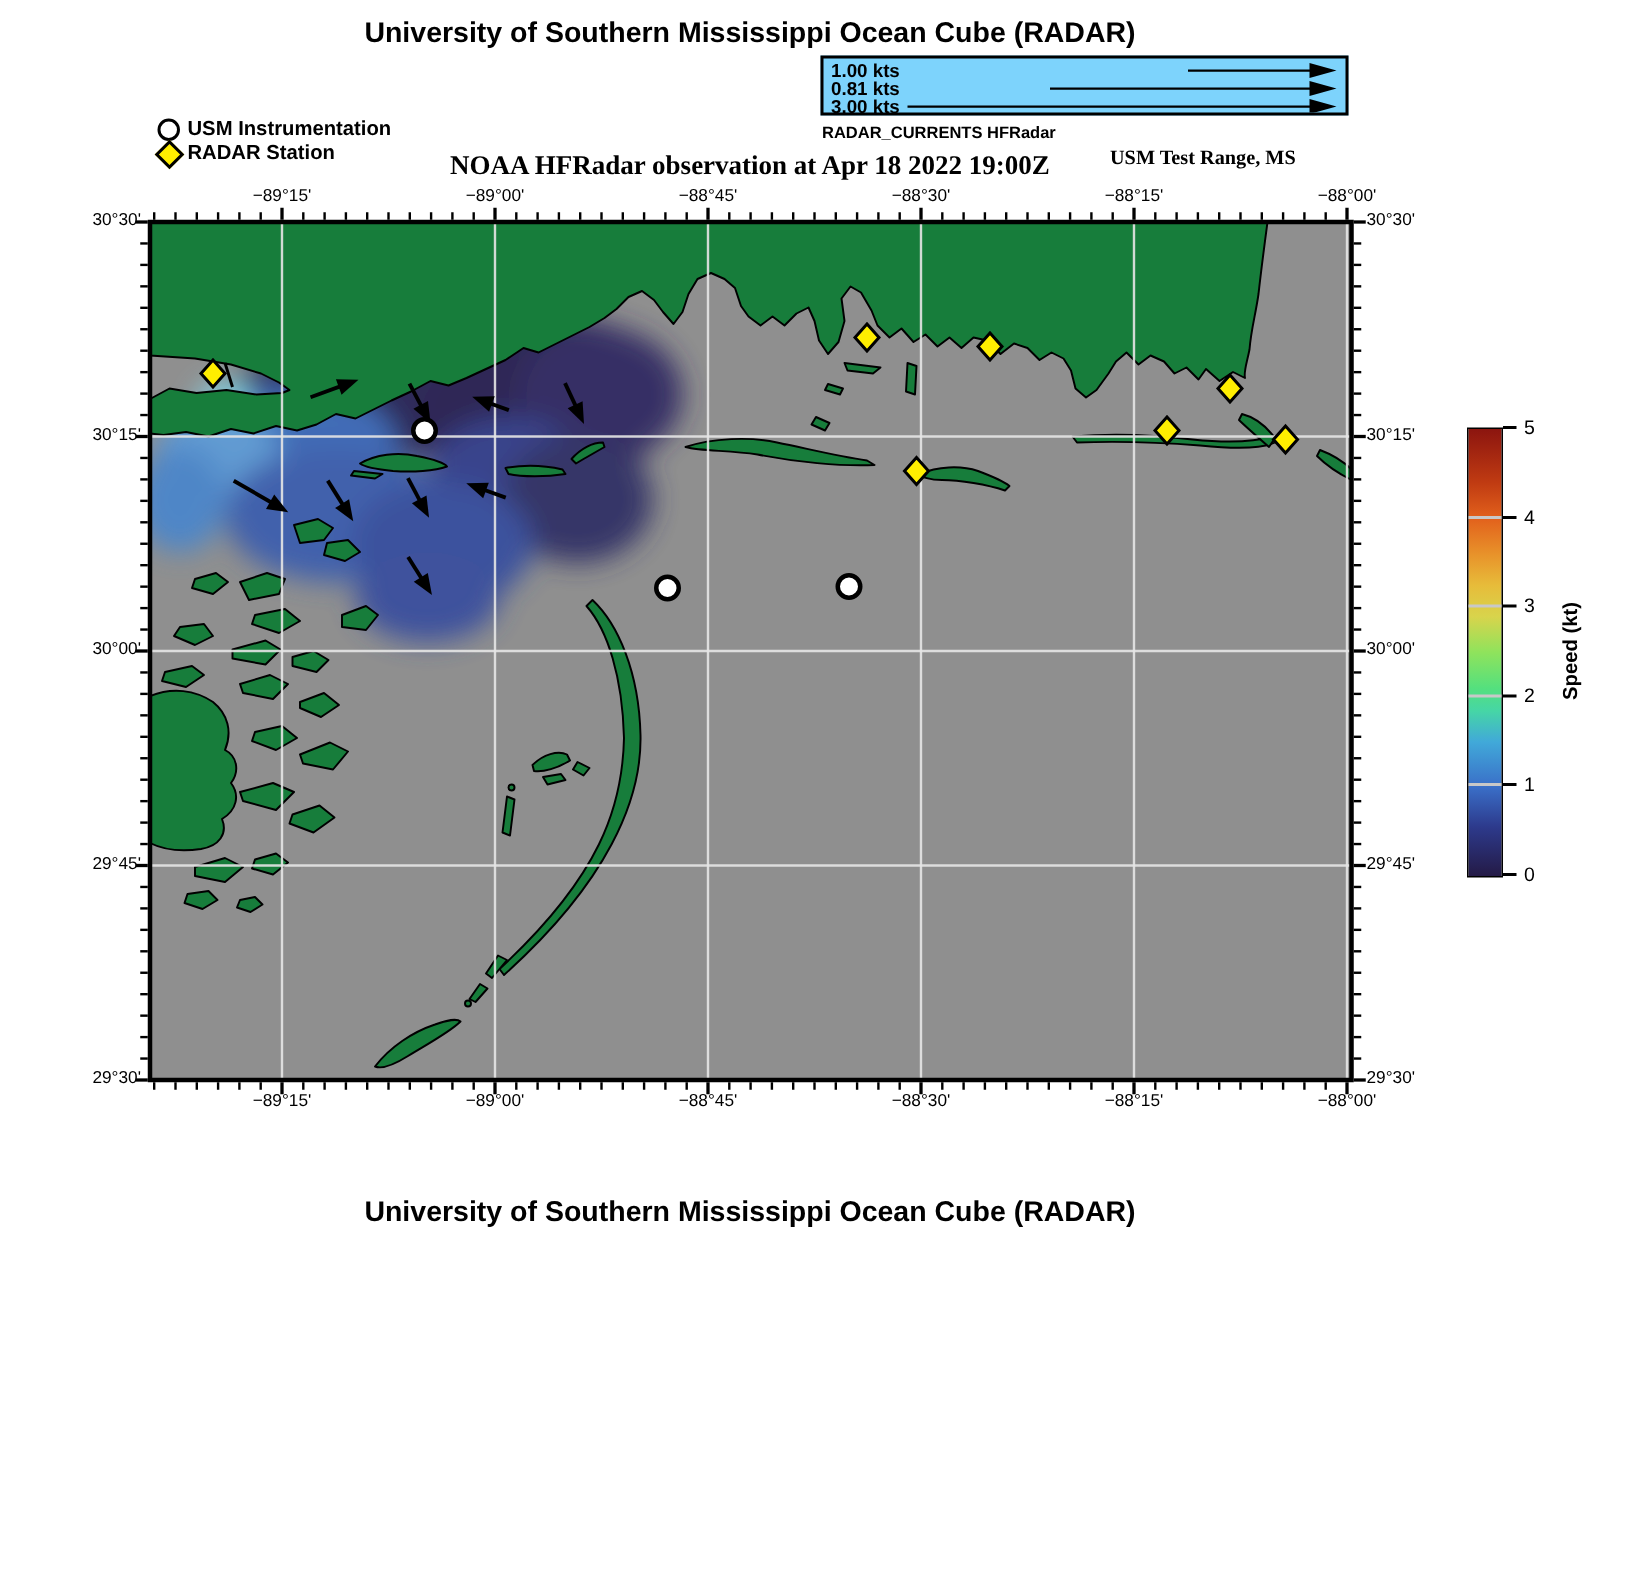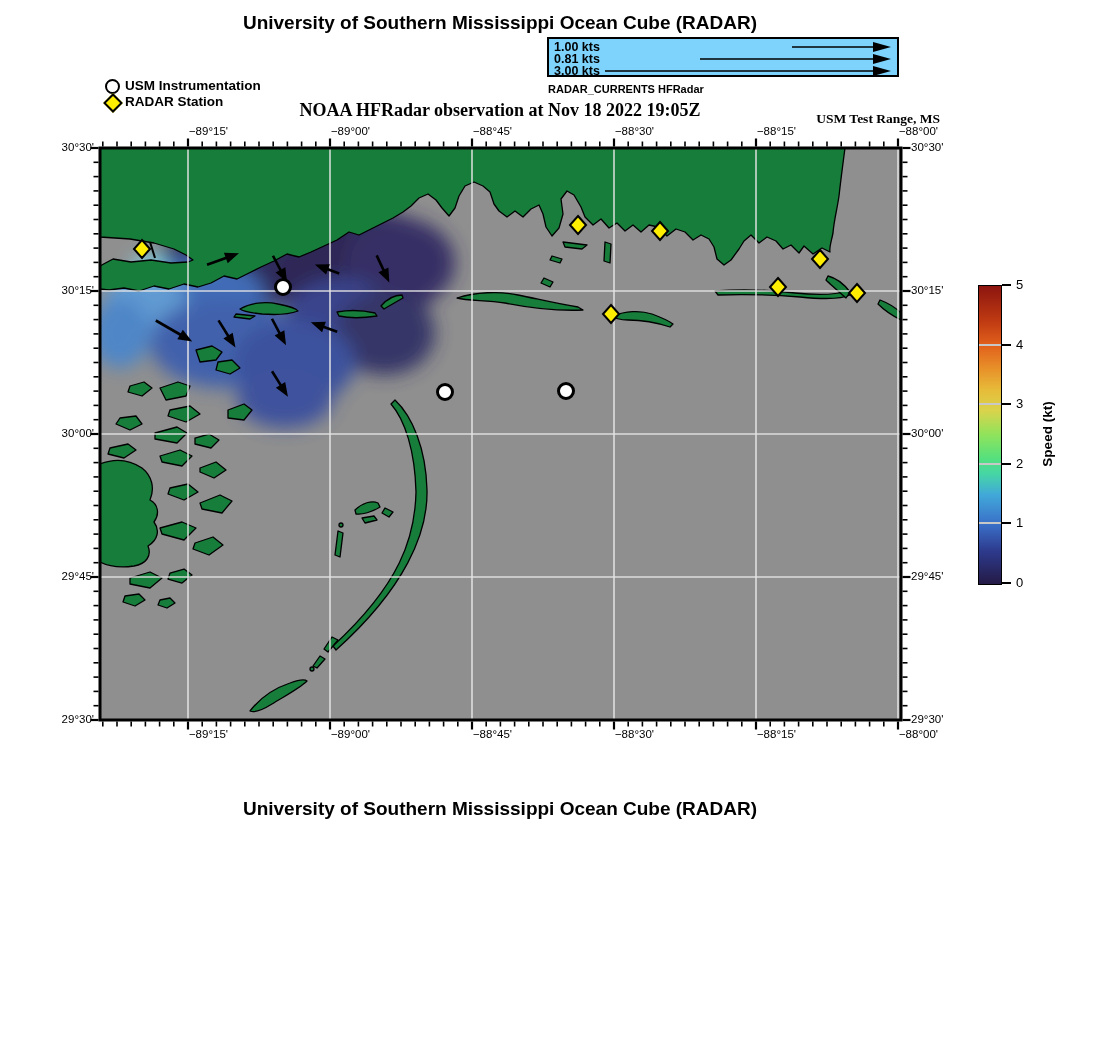--- a/index.html
+++ b/index.html
@@ -16,24 +16,24 @@
                  border-radius:50%;background:#fff;}
   .legend-diamond{position:absolute;left:4px;top:3px;width:10px;height:10px;background:#ffee00;
                   border:2px solid #000;transform:rotate(45deg);}
   .legend-label{font-size:13.5px;font-weight:bold;margin-left:3px;}
   .scalebox{position:absolute;left:547px;top:37px;width:348px;height:36px;border:2.5px solid #000;background:#7dd3fc;}
   .scalebox .row-label{position:absolute;left:5px;font-size:12.5px;font-weight:bold;line-height:12px;}
   .scalebox svg{position:absolute;left:0;top:0;}
   .vectors-caption{position:absolute;left:548px;top:83px;font-size:11px;font-weight:bold;}
   .subtitle{position:absolute;left:0;top:100px;width:1000px;text-align:center;
             font-family:"Liberation Serif",serif;font-size:18px;font-weight:bold;}
-  .region-label{position:absolute;left:740px;top:97px;width:200px;text-align:right;
-            font-family:"Liberation Serif",serif;font-size:13.5px;font-weight:bold;margin-top:14px;}
+  .region-label{position:absolute;left:740px;top:97px;width:200px;text-align:left;
+            font-family:"Liberation Serif",serif;font-size:13.5px;font-weight:bold;}
   .map-svg{position:absolute;left:100px;top:148px;overflow:visible;}
-  .xlab{position:absolute;width:80px;text-align:right;font-size:11.5px;}
+  .xlab{position:absolute;width:80px;text-align:center;font-size:11.5px;}
   .ylab{position:absolute;width:64px;font-size:11.5px;}
   .colorbar{position:absolute;left:978px;top:285px;width:22px;height:298px;
             border:1.5px solid #000;
             background:linear-gradient(to top,
               #241a46 0%, #2d3a8c 11%, #3a6fc8 20%, #41a9d9 30%, #46d6a5 37%,
               #54e07e 42%, #8fe35c 50%, #d8d44c 58%, #e7bc3a 65%, #e8922a 72%,
               #e2611c 80%, #c03b12 88%, #8c150f 100%);}
   .cb-line{position:absolute;background:#c8c8c8;height:2px;width:22px;left:979px;}
   .cb-tick{position:absolute;background:#000;height:2px;width:9px;left:1002px;}
   .cb-lab{position:absolute;left:1016px;font-size:13px;width:20px;}
@@ -70,21 +70,21 @@
         <line x1="243" y1="8" x2="330" y2="8" stroke="#000" stroke-width="1.5"></line>
         <path d="M342,8 L324,3 L324,13 Z" fill="#000"></path>
         <line x1="151" y1="20" x2="330" y2="20" stroke="#000" stroke-width="1.5"></line>
         <path d="M342,20 L324,15 L324,25 Z" fill="#000"></path>
         <line x1="56" y1="32" x2="330" y2="32" stroke="#000" stroke-width="1.5"></line>
         <path d="M342,32 L324,27 L324,37 Z" fill="#000"></path>
       </svg>
   </div>
   <div class="vectors-caption">RADAR_CURRENTS HFRadar</div>
 
-  <div class="subtitle">NOAA HFRadar observation at Nov 18 2022 19:05Z</div>
+  <div class="subtitle">NOAA HFRadar observation at Apr 18 2022 19:00Z</div>
   <div class="region-label">USM Test Range, MS</div>
 
   <svg class="map-svg" id="map-svg" width="801" height="572" viewBox="0 0 801 572">
     <defs>
       <filter id="blob-blur" x="-30%" y="-30%" width="160%" height="160%">
         <feGaussianBlur stdDeviation="9"></feGaussianBlur>
       </filter>
       <clipPath id="map-clip">
           <rect x="0" y="0" width="801" height="572"></rect>
         </clipPath>

